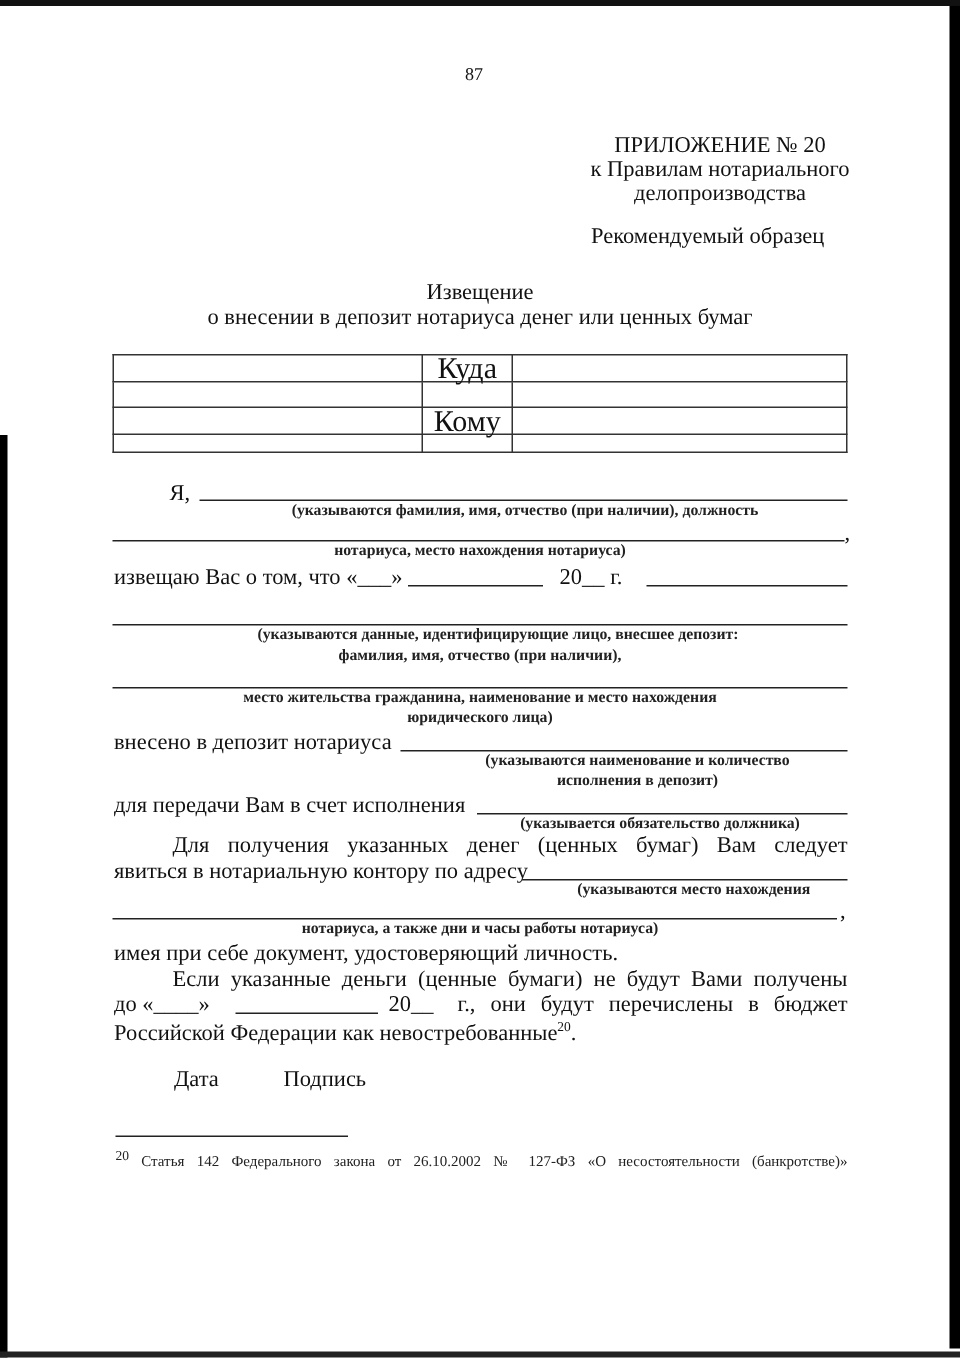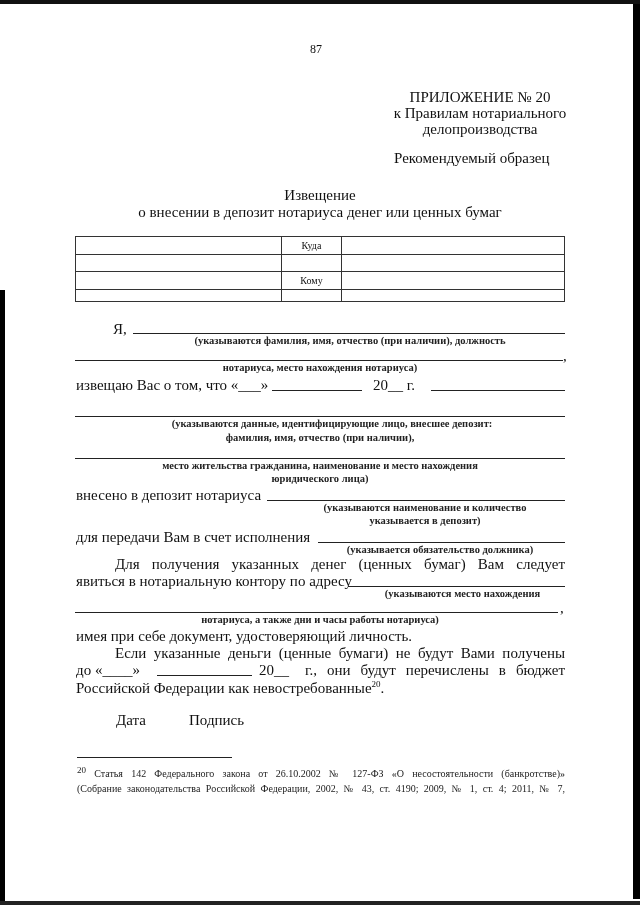--- a/index.html
+++ b/index.html
@@ -16,21 +16,21 @@
   .scan-bottom { position: absolute; left: 0; top: 901px; width: 640px; height: 4px; background: #222; }
 
   .t15 { font-size: 15px; }
   .t14 { font-size: 12px; }
   .small { font-size: 10.5px; font-weight: bold; color: #222; }
   .foot { font-size: 10px; font-weight: normal; color: #222; line-height: 14.5px; }
   .line { position: absolute; height: 0; border-top: 1.3px solid #222; }
   .center { text-align: center; }
 
   table.dest { position: absolute; left: 75px; top: 236px; width: 490px; border-collapse: collapse; }
-  table.dest td { border: 1.3px solid #333; padding: 0; font-size: 10px; }
+  table.dest td { border: 1.3px solid #333; padding: 0; font-size: 20px; }
   table.dest tr.r1 td { height: 17px; }
   table.dest tr.r2 td { height: 16px; }
   table.dest tr.r3 td { height: 17px; }
   table.dest tr.r4 td { height: 11px; }
   table.dest td.c1 { width: 205px; }
   table.dest td.c2 { width: 59px; text-align: center; line-height: 16px; }
   .justify { text-align: justify; text-align-last: justify; }
   sup { font-size: 9px; }
 </style>
 </head>
@@ -93,21 +93,21 @@
 <div class="abs small center" style="left:87px; top:418px; width:490px;">(указываются данные, идентифицирующие лицо, внесшее депозит:</div>
 <div class="abs small center" style="left:75px; top:432px; width:490px;">фамилия, имя, отчество (при наличии),</div>
 
 <div class="line" style="left:75px; top:458px; width:490px;"></div>
 <div class="abs small center" style="left:75px; top:460px; width:490px;">место жительства гражданина, наименование и место нахождения</div>
 <div class="abs small center" style="left:75px; top:473px; width:490px;">юридического лица)</div>
 
 <div class="abs t15" style="left:76px; top:487px;">внесено в депозит нотариуса</div>
 <div class="line" style="left:267px; top:500px; width:298px;"></div>
 <div class="abs small center" style="left:290px; top:502px; width:270px;">(указываются наименование и количество</div>
-<div class="abs small center" style="left:290px; top:515px; width:270px;">указывается в депозит)</div>
+<div class="abs small center" style="left:290px; top:515px; width:270px;">исполнения в депозит)</div>
 
 <div class="abs t15" style="left:76px; top:529px;">для передачи Вам в счет исполнения</div>
 <div class="line" style="left:318px; top:542px; width:247px;"></div>
 <div class="abs small center" style="left:320px; top:544px; width:240px;">(указывается обязательство должника)</div>
 
 <div class="abs t15 justify" style="left:115px; top:556px; width:450px;">Для получения указанных денег (ценных бумаг) Вам следует</div>
 <div class="abs t15" style="left:76px; top:573px;">явиться в нотариальную контору по адресу</div>
 <div class="line" style="left:348px; top:586px; width:217px;"></div>
 <div class="abs small center" style="left:360px; top:588px; width:205px;">(указываются место нахождения</div>
 
@@ -123,14 +123,13 @@
 <div class="abs t15" style="left:259px; top:662px;">20__</div>
 <div class="abs t15" style="left:305px; top:662px; width:260px; text-align:justify; text-align-last:justify;">г., они будут перечислены в бюджет</div>
 <div class="abs t15" style="left:76px; top:679px;"><span>Российской Федерации как невостребованные</span><sup>20</sup><span>.</span></div>
 
 <div class="abs t15" style="left:116px; top:712px;">Дата</div>
 <div class="abs t15" style="left:189px; top:712px;">Подпись</div>
 
 <div class="line" style="left:77px; top:757px; width:155px;"></div>
 <div class="abs foot" style="left:77px; top:763px; width:488px; white-space:normal;">
   <div class="justify"><sup>20</sup> <span>Статья 142 Федерального закона от 26.10.2002 № 127-ФЗ «О несостоятельности (банкротстве)»</span></div>
-  <div class="justify">(Собрание законодательства Российской Федерации, 2002, № 43, ст. 4190; 2009, № 1, ст. 4; 2011, № 7,</div>
 </div>
 
 </body></html>

